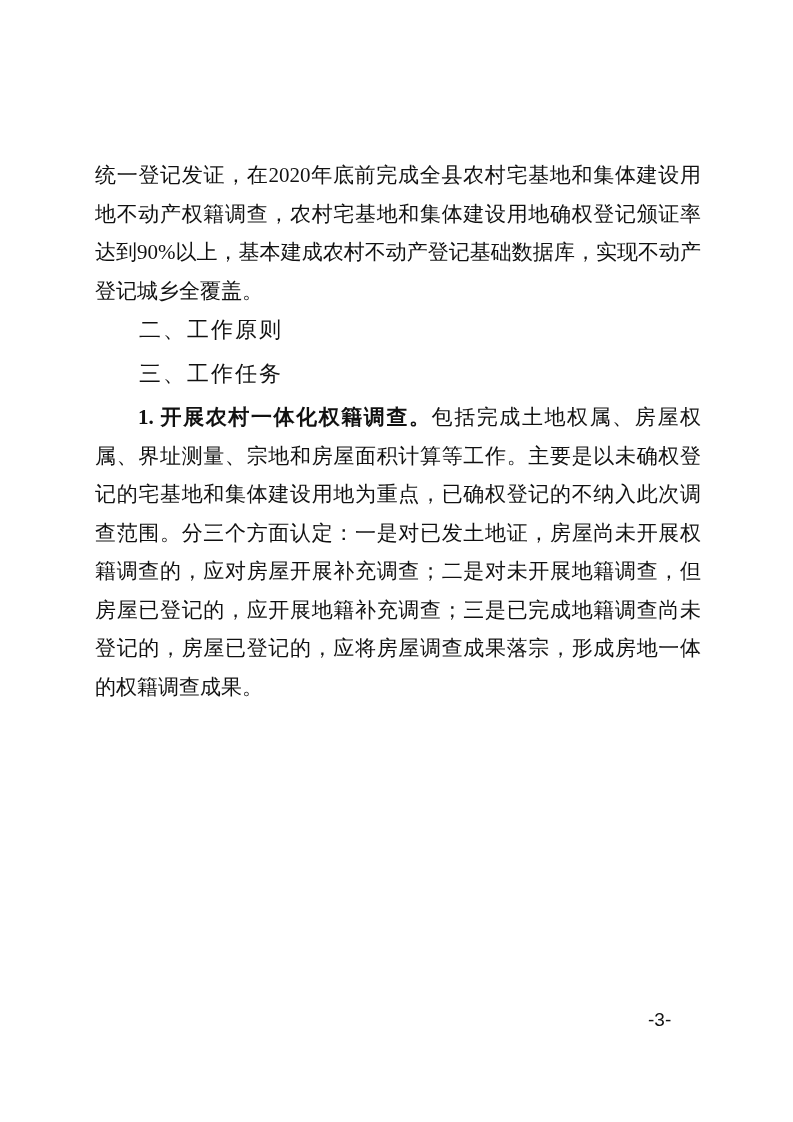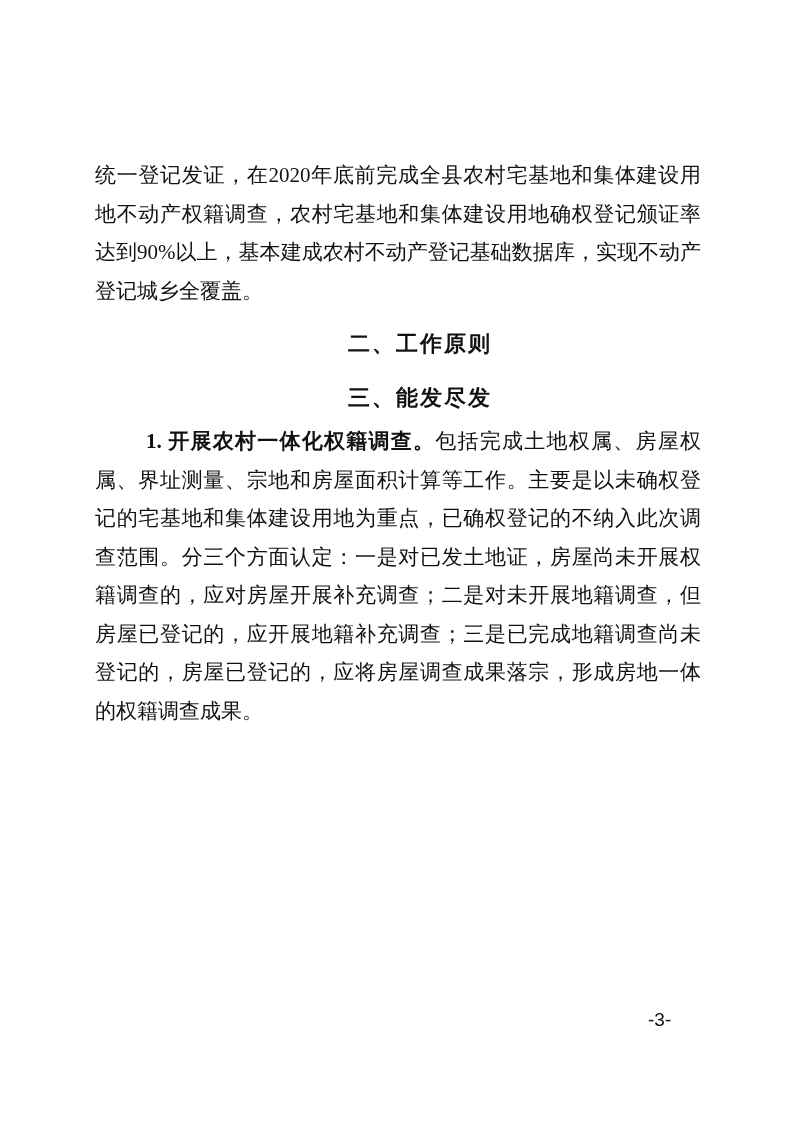--- a/index.html
+++ b/index.html
@@ -27,32 +27,30 @@
     font-size: 21px;
     line-height: 38.5px;
     text-align: justify;
     letter-spacing: 0;
     word-break: break-all;
   }
   p.para.indent {
     text-indent: 43px;
   }
   h2.heading {
-    margin: 15px 0 5px 0;
+    margin: 1px 0 5px 0;
     font-size: 22px;
     line-height: 38.5px;
-    font-weight: bold;
+    font-weight: normal;
     font-family: "Liberation Sans", sans-serif;
     text-indent: 44px;
     letter-spacing: 2px;
-    text-align: center;
   }
   .bold-lead {
     font-weight: bold;
-    margin-left: 8px;
   }
   .page-number {
     position: absolute;
     top: 1008px;
     left: 648px;
     font-size: 19px;
     line-height: 24px;
     color: #111111;
     font-family: "Liberation Sans", sans-serif;
   }
@@ -61,20 +59,20 @@
 <body>
 
 <div class="page">
   <div class="doc-body">
 
     <p class="para">统一登记发证，在2020年底前完成全县农村宅基地和集体建设用地不动产权籍调查，农村宅基地和集体建设用地确权登记颁证率达到90%以上，基本建成农村不动产登记基础数据库，实现不动产登记城乡全覆盖。</p>
 
     <h2 class="heading">二、工作原则</h2>
 
 
-    <h2 class="heading">三、能发尽发</h2>
+    <h2 class="heading">三、工作任务</h2>
 
     <p class="para indent"><span class="bold-lead">1. 开展农村一体化权籍调查。</span><span>包括完成土地权属、房屋权属、界址测量、宗地和房屋面积计算等工作。主要是以未确权登记的宅基地和集体建设用地为重点，已确权登记的不纳入此次调查范围。分三个方面认定：一是对已发土地证，房屋尚未开展权籍调查的，应对房屋开展补充调查；二是对未开展地籍调查，但房屋已登记的，应开展地籍补充调查；三是已完成地籍调查尚未登记的，房屋已登记的，应将房屋调查成果落宗，形成房地一体的权籍调查成果。</span></p>
 
   </div>
 
   <div class="page-number">-3-</div>
 </div>
 
 </body></html>

